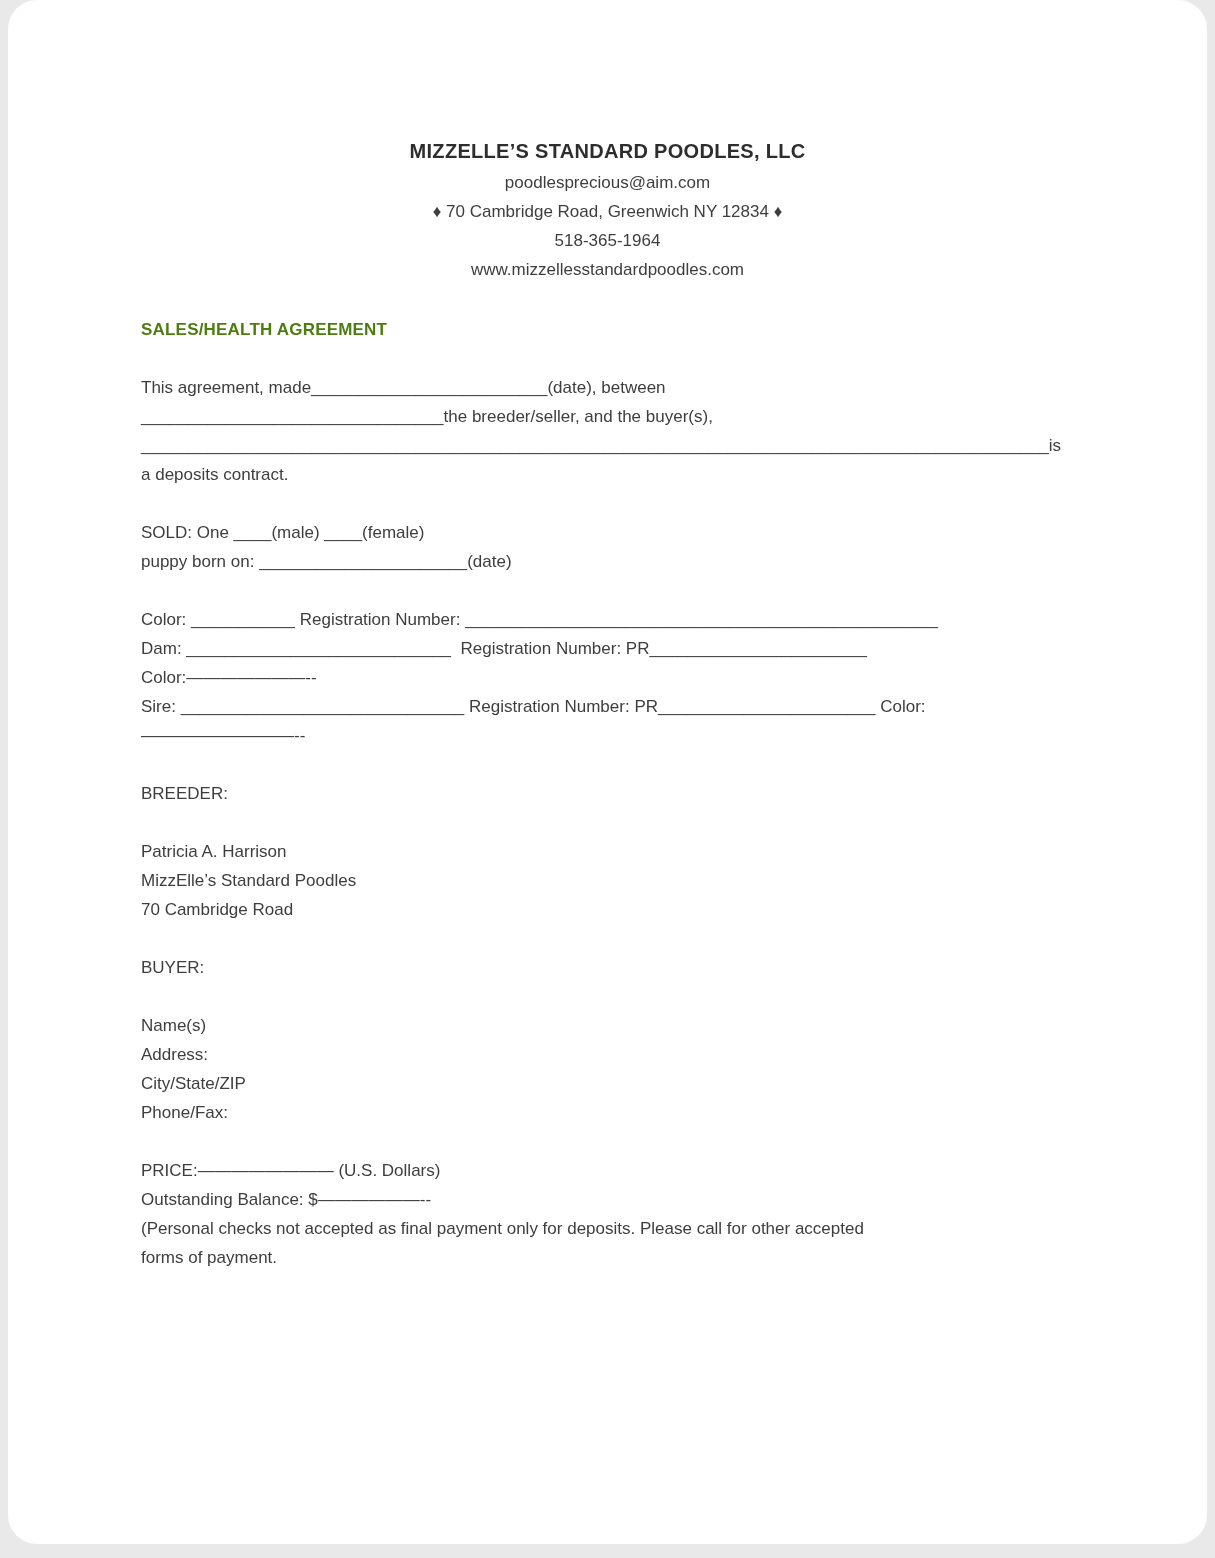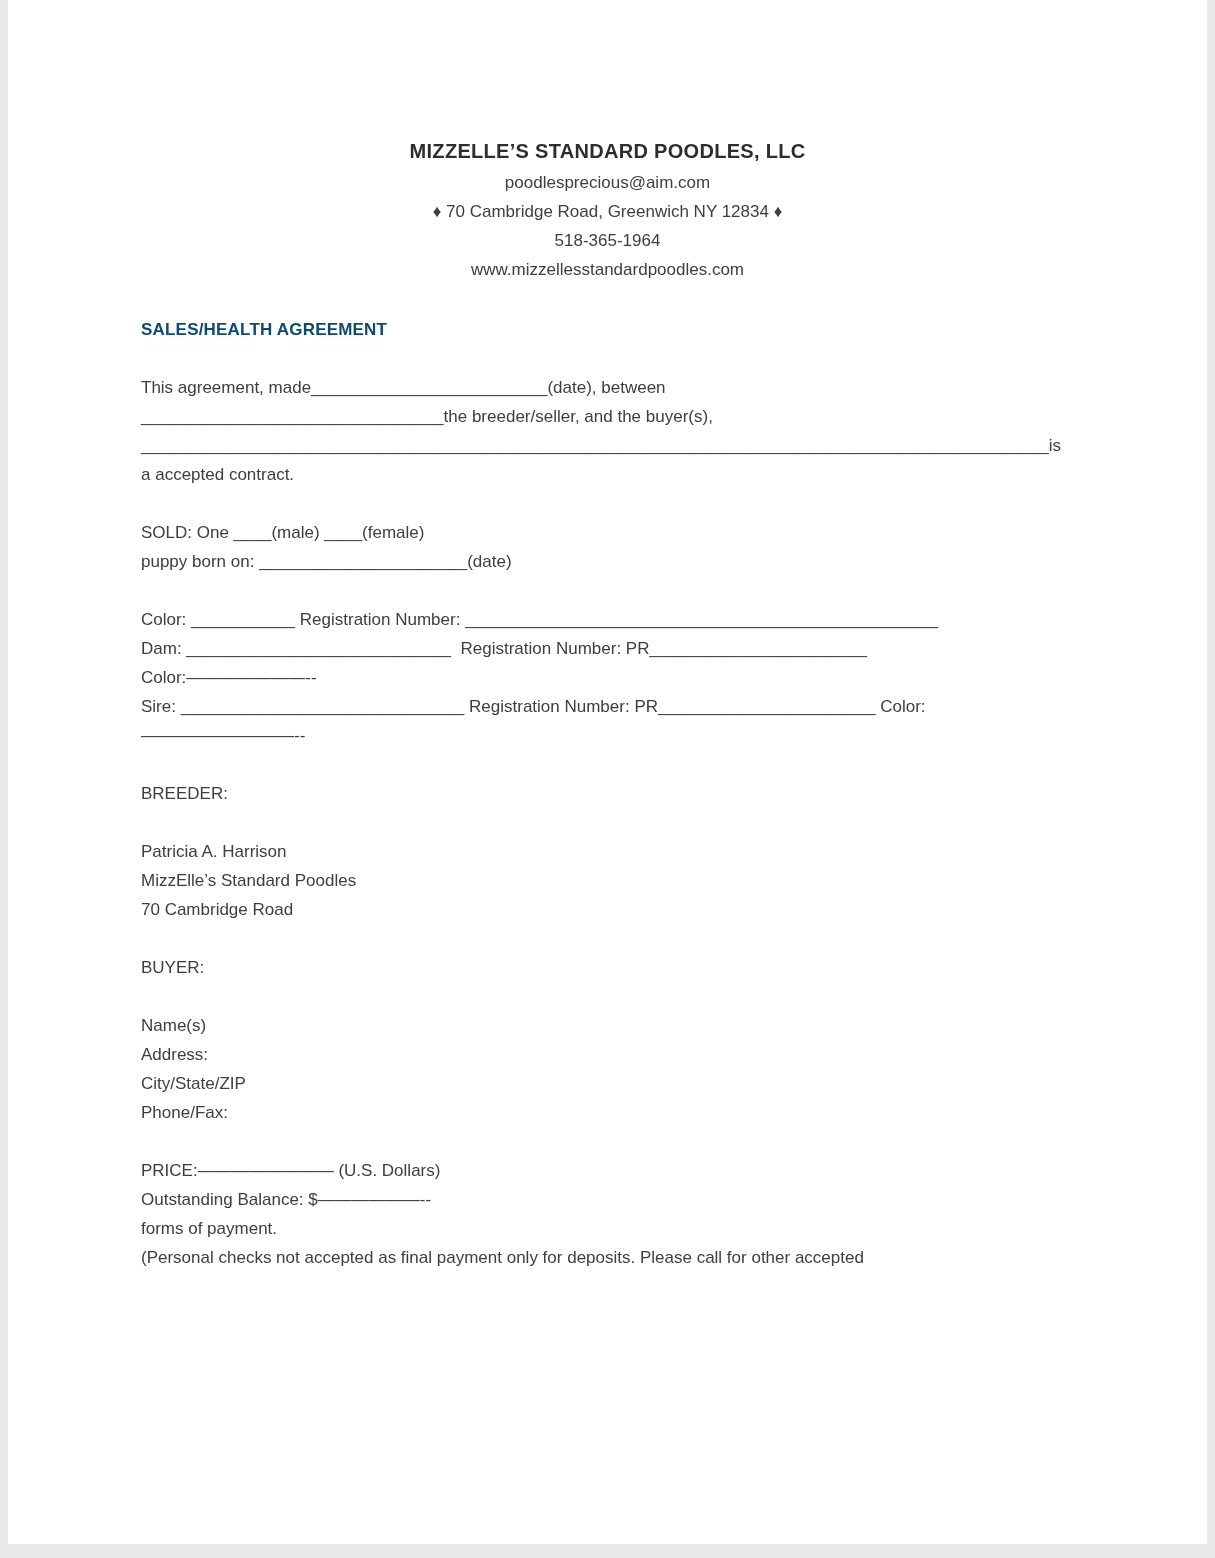--- a/index.html
+++ b/index.html
@@ -1,15 +1,15 @@
 <!DOCTYPE html>
 <html><head>
 <meta charset="utf-8">
 <style>
-  * { margin: 0; padding: 0; box-sizing: border-box; }
+  * { margin: 0; padding: 0; box-sizing: border-box; border-radius: 29px; }
   html, body {
     background: #e9e9e9;
   }
   body {
     font-family: "Liberation Sans", sans-serif;
     -webkit-font-smoothing: antialiased;
   }
   .page {
     width: 1199px;
     min-height: 1544px;
@@ -26,21 +26,21 @@
   }
   .doc-title {
     font-size: 20px;
     line-height: 34px;
     font-weight: 700;
     color: #2d2d2d;
     letter-spacing: 0.3px;
   }
   .section-title {
     font-weight: 700;
-    color: #0c4a6e;
+    color: #4d7c0f;
     margin-bottom: 29px;
     letter-spacing: 0.2px;
   }
   .para {
     margin-bottom: 29px;
   }
   .para:last-child {
     margin-bottom: 10px;
   }
   .line {
@@ -60,21 +60,21 @@
     <div class="line">518-365-1964</div>
     <div class="line">www.mizzellesstandardpoodles.com</div>
   </div>
 
   <div class="section-title">SALES/HEALTH AGREEMENT</div>
 
   <div class="para">
     <div class="line">This agreement, made_________________________(date), between</div>
     <div class="line">________________________________the breeder/seller, and the buyer(s),</div>
     <div class="line">________________________________________________________________________________________________is</div>
-    <div class="line">a accepted contract.</div>
+    <div class="line">a deposits contract.</div>
   </div>
 
   <div class="para">
     <div class="line">SOLD: One ____(male) ____(female)</div>
     <div class="line">puppy born on: ______________________(date)</div>
   </div>
 
   <div class="para">
     <div class="line">Color: ___________ Registration Number: __________________________________________________</div>
     <div class="line">Dam: ____________________________  Registration Number: PR_______________________</div>
@@ -100,17 +100,17 @@
   <div class="para">
     <div class="line">Name(s)</div>
     <div class="line">Address:</div>
     <div class="line">City/State/ZIP</div>
     <div class="line">Phone/Fax:</div>
   </div>
 
   <div class="para">
     <div class="line">PRICE:———————— (U.S. Dollars)</div>
     <div class="line">Outstanding Balance: $——————--</div>
+    <div class="line">(Personal checks not accepted as final payment only for deposits. Please call for other accepted</div>
     <div class="line">forms of payment.</div>
-    <div class="line">(Personal checks not accepted as final payment only for deposits. Please call for other accepted</div>
   </div>
 
 </div>
 
 </body></html>

